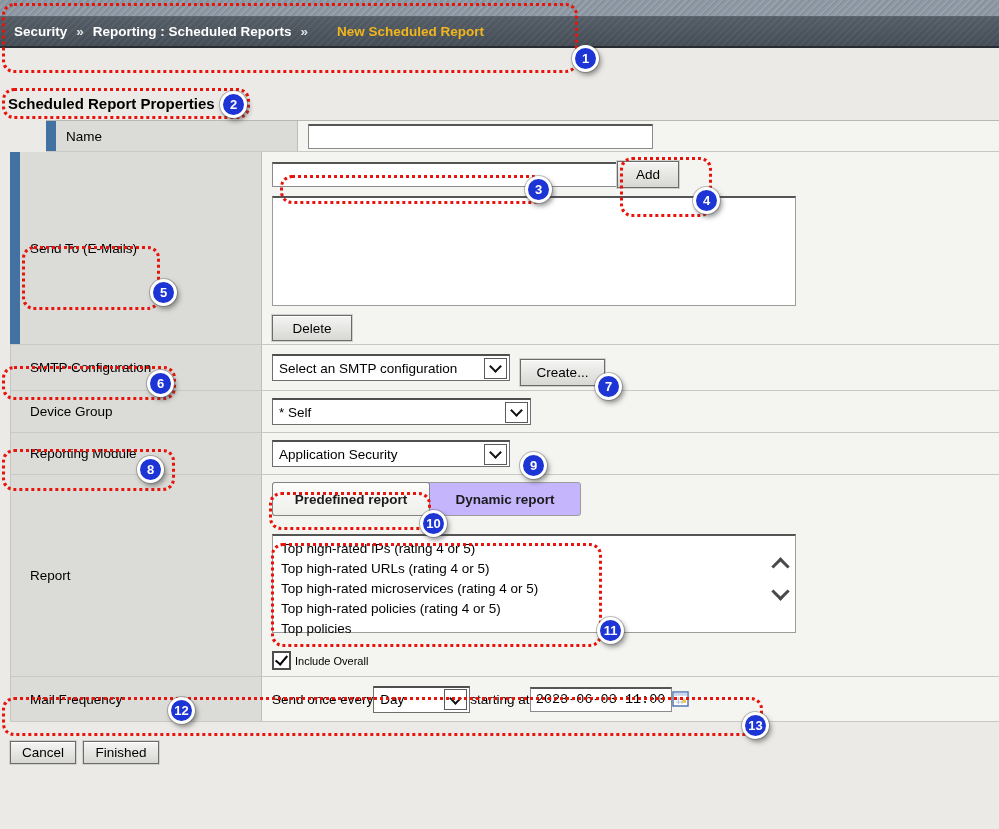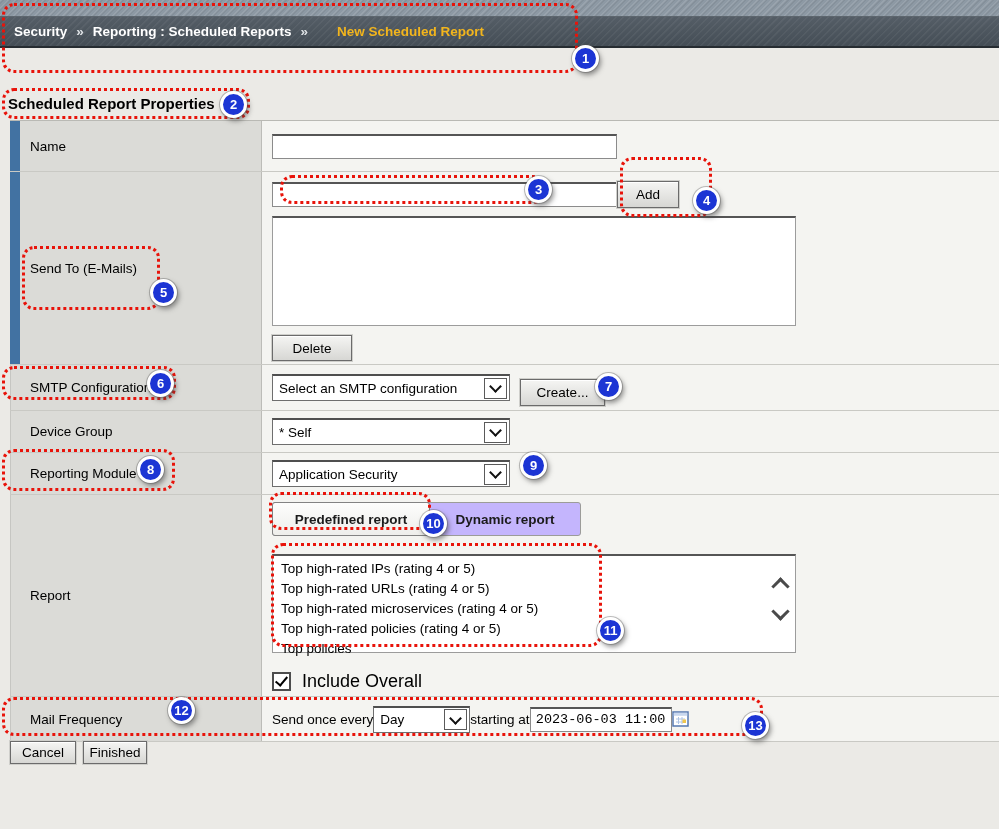--- a/index.html
+++ b/index.html
@@ -16,21 +16,21 @@
   .navbar span{font-size:13.5px;font-weight:bold;color:#fff;}
   .navbar .sep{color:#dfe3e6;margin:0 9px;}
   .navbar .current{color:#f2b51d;margin-left:20px;}
 
   .section-title{position:absolute;left:8px;top:95px;font-size:15px;font-weight:bold;color:#000;}
 
   
   .form-table{position:absolute;left:10px;top:120px;width:989px;}
   .row{display:flex;border-bottom:1px solid #c9c9c4;box-sizing:border-box;}
   .row:first-child{border-top:1px solid #b9b9b4;}
-  .r-name{height:52px;} .r-sendto{height:193px;} .r-smtp{height:46px;}
+  .r-name{height:32px;margin-left:36px;} .r-sendto{height:193px;} .r-smtp{height:46px;}
   .r-device{height:42px;} .r-module{height:42px;} .r-report{height:202px;} .r-freq{height:45px;}
   .label-cell{width:252px;box-sizing:border-box;display:flex;align-items:center;background:#dbdbd7;
     border-right:1px solid #bcbcb8;border-left:1px solid #c6c6c2;padding-left:19px;font-size:13.5px;color:#000;}
   .req .label-cell{border-left:10px solid #4272a2;padding-left:10px;}
   .field-cell{flex:1;background:#f4f4f1;position:relative;box-sizing:border-box;padding-left:10px;}
   .v-center{display:flex;align-items:center;}
 
   
   .tinput{box-sizing:border-box;height:25px;background:#fff;border:1px solid #8b8b8b;border-top:2px solid #555;
     font-family:Liberation Mono, monospace;font-size:13.5px;padding:0 5px;outline:none;}
@@ -64,34 +64,34 @@
   .report-field{padding-top:7px;}
   .tabbar{display:inline-flex;height:34px;border:1px solid #9c9c99;border-radius:3px;background:#c4b5fd;box-sizing:border-box;overflow:visible;}
   .tab{box-sizing:border-box;display:flex;align-items:center;justify-content:center;font-size:13.5px;font-weight:bold;color:#1b1b1b;}
   .tab.t0{width:158px;background:linear-gradient(#fdfdfc,#eeeeeb);border:1px solid #838383;border-radius:3px;margin:-1px 0 -1px -1px;}
   .tab.t1{width:150px;background:transparent;}
   .report-list{width:524px;height:99px;margin-top:18px;font-size:13.5px;}
   .list-item{padding-left:8px;line-height:20px;color:#000;white-space:nowrap;}
   .list-item:first-child{padding-top:3px;}
   .scroll-col{position:absolute;right:8px;top:24px;display:flex;flex-direction:column;gap:18px;align-items:center;}
   .scroll-col .chev{width:10px;height:10px;border-color:#4a4a4a;border-width:3px;}
-  .check-row{margin-top:18px;display:flex;align-items:center;gap:11px;font-size:18px;color:#000;}
+  .check-row{margin-top:18px;display:flex;align-items:center;gap:4px;font-size:11px;color:#000;}
   .checkbox{width:15px;height:15px;background:#fff;border:2px solid #4d4d4d;display:flex;align-items:center;justify-content:center;}
   .checkmark{width:5px;height:10px;border-right:2.5px solid #000;border-bottom:2.5px solid #000;transform:rotate(40deg);margin-top:-3px;}
 
   
   .freq-field{display:flex;align-items:center;font-size:13.5px;color:#000;}
   .freq-select{width:97px;}
   .dt-input{width:142px;text-align:center;}
   .cal{display:flex;align-items:center;}
 
   
   .footer-buttons{position:absolute;left:10px;top:741px;display:flex;gap:7px;}
   .cancel-btn{width:66px;height:23px;}
-  .finish-btn{width:64px;height:23px;text-align:center;}
+  .finish-btn{width:76px;height:23px;text-align:center;}
 
   
   .overlay{position:absolute;inset:0;pointer-events:none;z-index:50;}
   .ann-box{position:absolute;border:3px dotted #e8130a;border-radius:12px;box-sizing:border-box;}
   .badge{position:absolute;width:21px;height:21px;border-radius:50%;background:#1c35d4;border:3px solid #fff;
     box-shadow:0 0 0 1px rgba(80,80,80,.35), 2px 3px 5px rgba(60,60,60,.55);
     color:#fff;font-size:13px;font-weight:bold;display:flex;align-items:center;justify-content:center;}
 
   
   .b1{left:2px;top:3px;width:576px;height:70px;}
@@ -157,21 +157,21 @@
               <i class="chev down"></i>
             </span>
         </div>
         <button class="btn create-btn">Create...</button>
       </div>
     </div>
 
     <div class="row r-device">
       <div class="label-cell">Device Group</div>
       <div class="field-cell v-center">
-        <div class="fselect" style="width:238px">
+        <div class="fselect" style="width:259px">
           <span>* Self</span>
           <span class="fselect-box">
               <i class="chev down"></i>
             </span>
         </div>
       </div>
     </div>
 
     <div class="row r-module">
       <div class="label-cell">Reporting Module</div>

